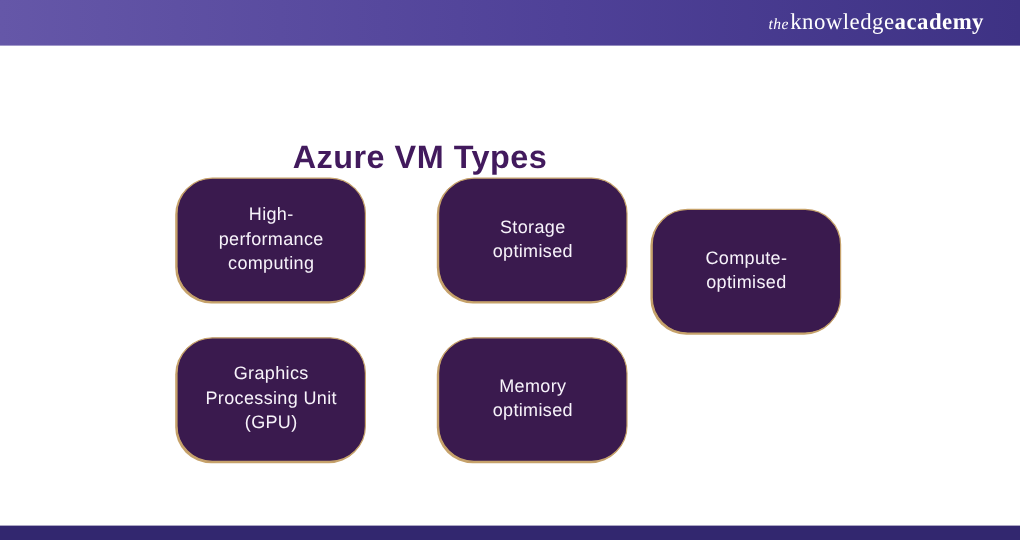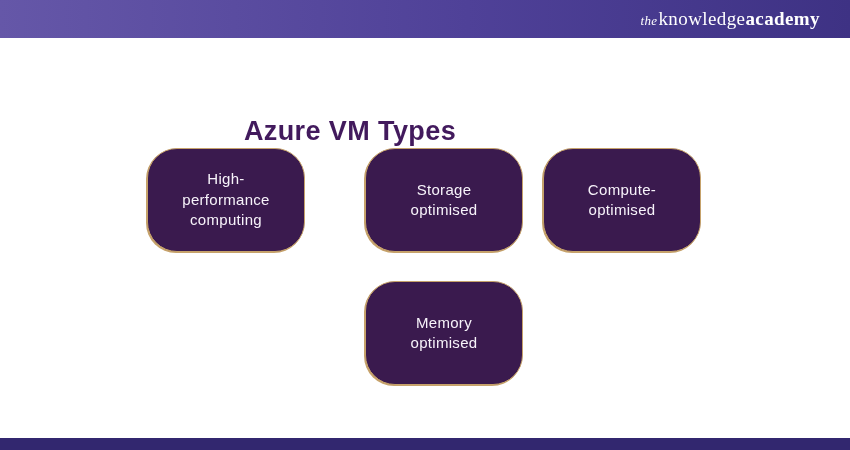--- a/index.html
+++ b/index.html
@@ -81,21 +81,21 @@
     text-align: center;
     color: var(--box-text);
     font-size: 15px;
     line-height: 1.36;
     letter-spacing: 0.3px;
     white-space: pre-line;
     box-shadow: -1px 1px 0 var(--box-border);
   }
   .c1 { left: 147px; }
   .c2 { left: 365px; }
-  .c3 { left: 543px; }
+  .c3 { left: 543px; margin-top: 26px; }
   .r1 { top: 148px; }
   .r2 { top: 281px; }
   .footer-bar {
     position: absolute;
     bottom: 0; left: 0;
     width: 850px;
     height: 12px;
     background: var(--footer-color);
   }
 </style>
@@ -113,19 +113,22 @@
   <h1 class="page-title">Azure VM Types</h1>
 
   <div class="cards-grid">
     <div class="card r1 c1">High-
 performance
 computing</div>
     <div class="card r1 c2">Storage
 optimised</div>
     <div class="card r1 c3">Compute-
 optimised</div>
+    <div class="card r2 c1">Graphics
+Processing Unit
+(GPU)</div>
     <div class="card r2 c2">Memory
 optimised</div>
   </div>
 
   <div class="footer-bar"></div>
 
 </div>
 
 </body></html>

